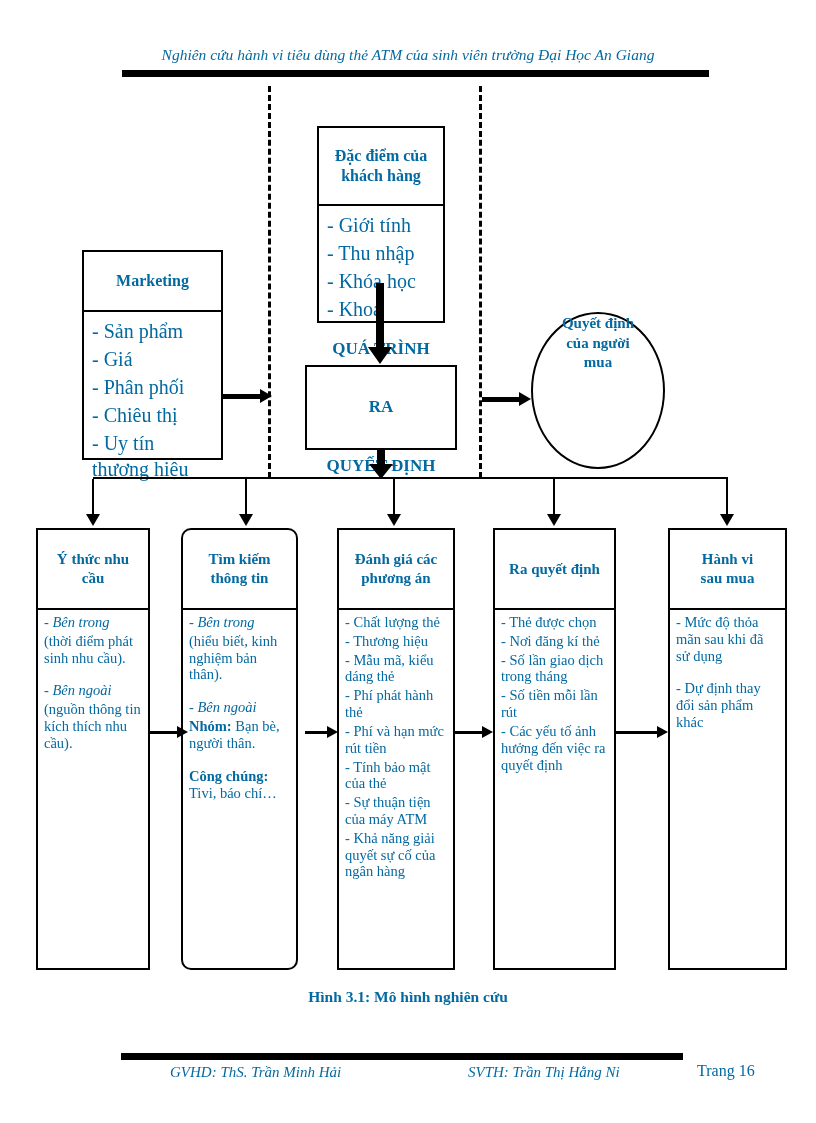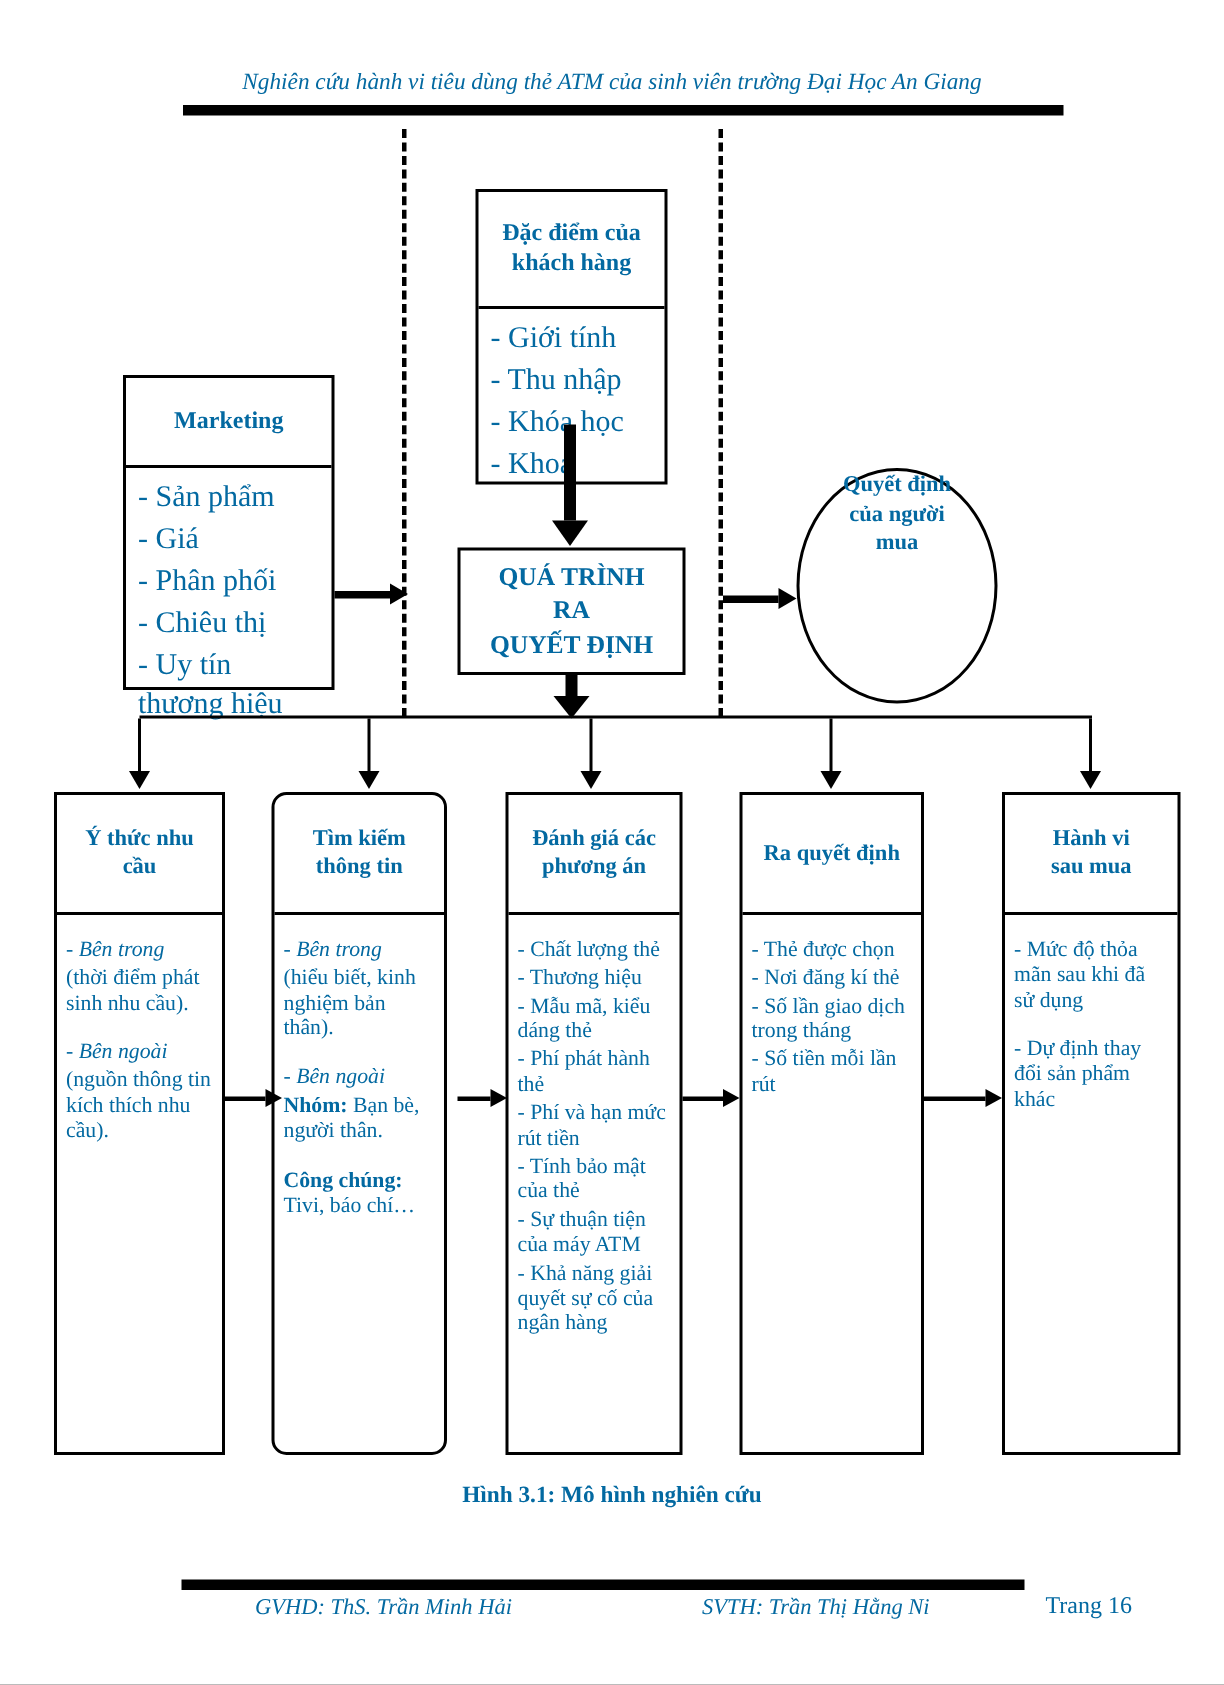--- a/index.html
+++ b/index.html
@@ -35,33 +35,33 @@
   
   #customer-box{left:317px;top:86px;width:128px;height:197px;margin-top:40px;}
   #customer-box .box-header{height:78px;font-size:16px;padding:0 14px;}
   
   #marketing-box{left:82px;top:250px;width:141px;height:210px;}
   #marketing-box .box-header{height:60px;font-size:16px;}
   
   #process-box{
     left:305px;top:365px;width:152px;height:85px;
     display:flex;flex-direction:column;align-items:center;justify-content:center;
-    font-weight:bold;font-size:17px;line-height:1.3;text-align:center;
+    font-weight:bold;font-size:17px;line-height:1.3;text-align:center;gap:36px;
   }
   
   #decision-ellipse{
     left:531px;top:312px;width:134px;height:157px;border-radius:50%;
     display:flex;align-items:flex-start;justify-content:center;
     font-weight:bold;font-size:15px;text-align:center;line-height:1.3;
     padding:0 27px;
   }
   
   .stage{top:528px;height:442px;}
   .stage .box-header{height:80px;font-size:15px;padding:0 10px;}
-  .stage .box-body{font-size:14.5px;line-height:1.16;padding:15px 6px;}
+  .stage .box-body{font-size:14.5px;line-height:1.16;padding:4px 6px;}
   #stage-1{left:36px;width:114px;}
   #stage-2{left:181px;width:117px;border-radius:10px;}
   #stage-3{left:337px;width:118px;}
   #stage-3 .box-header{padding:0 12px;}
   #stage-4{left:493px;width:123px;}
   #stage-5{left:668px;width:119px;font-family:Liberation Serif, serif;}
   #stage-5 .box-header{padding:0 24px;}
   .bodyline{margin:0 0 2px 0;}
   .gap{height:14px;}
   .b{font-weight:bold;}
@@ -170,20 +170,21 @@
         <div class="bodyline"><span>- Khả năng giải quyết sự cố của ngân hàng</span></div>
       </div>
   </div>
   <div class="box stage" id="stage-4">
     <div class="box-header">Ra quyết định</div>
     <div class="box-body">
         <div class="bodyline"><span>- Thẻ được chọn</span></div>
         <div class="bodyline"><span>- Nơi đăng kí thẻ</span></div>
         <div class="bodyline"><span>- Số lần giao dịch trong tháng</span></div>
         <div class="bodyline"><span>- Số tiền mỗi lần rút</span></div>
+        <div class="bodyline"><span>- Các yếu tố ảnh hưởng đến việc ra quyết định</span></div>
       </div>
   </div>
   <div class="box stage" id="stage-5">
     <div class="box-header">Hành vi sau mua</div>
     <div class="box-body">
         <div class="bodyline"><span>- Mức độ thỏa mãn sau khi đã sử dụng</span></div>
         <div class="gap"></div>
         <div class="bodyline"><span>- Dự định thay đổi sản phẩm khác</span></div>
       </div>
   </div>

